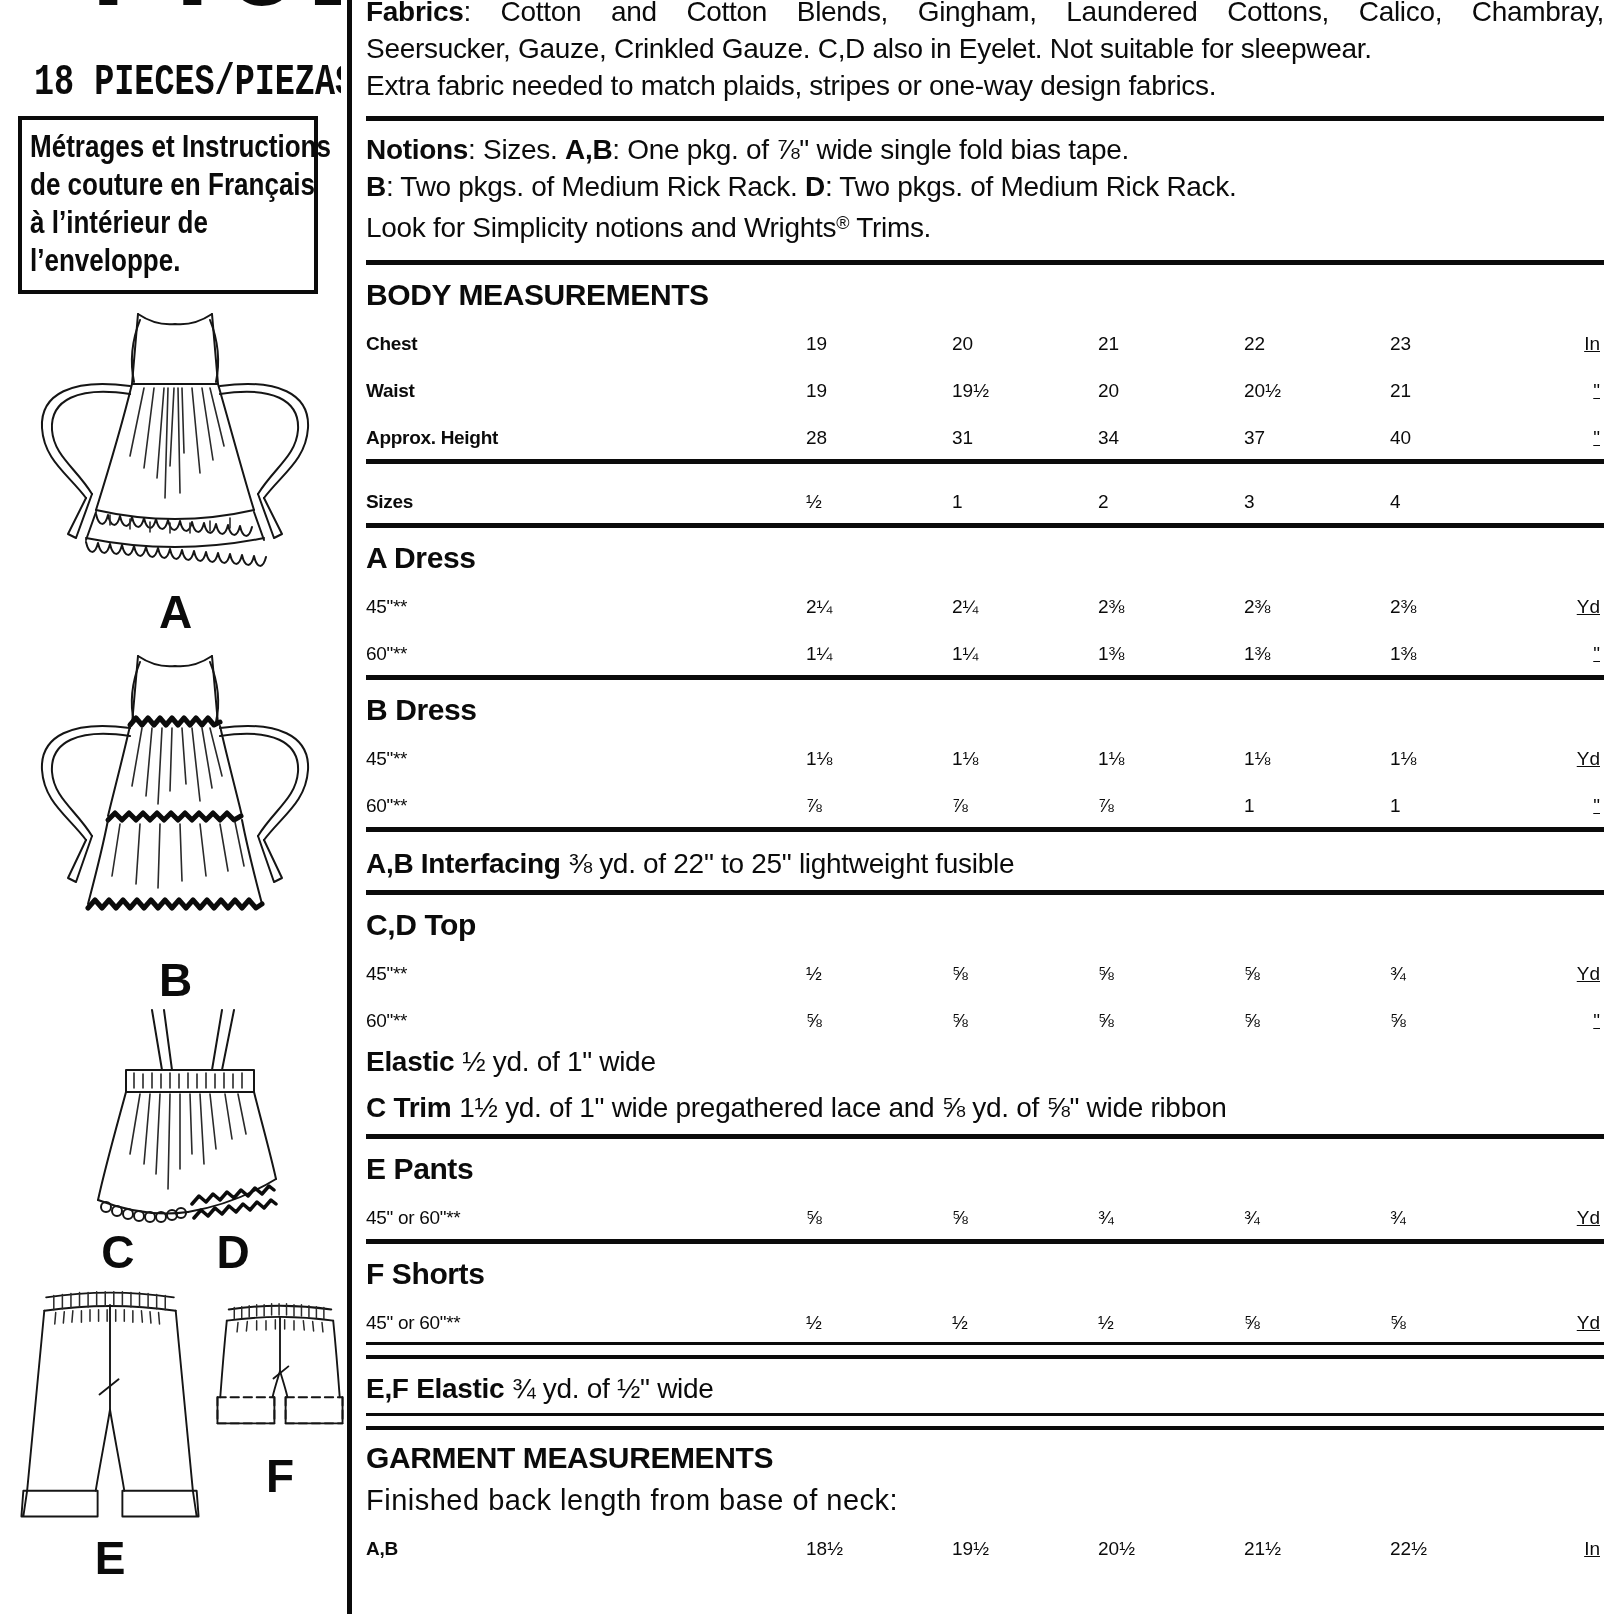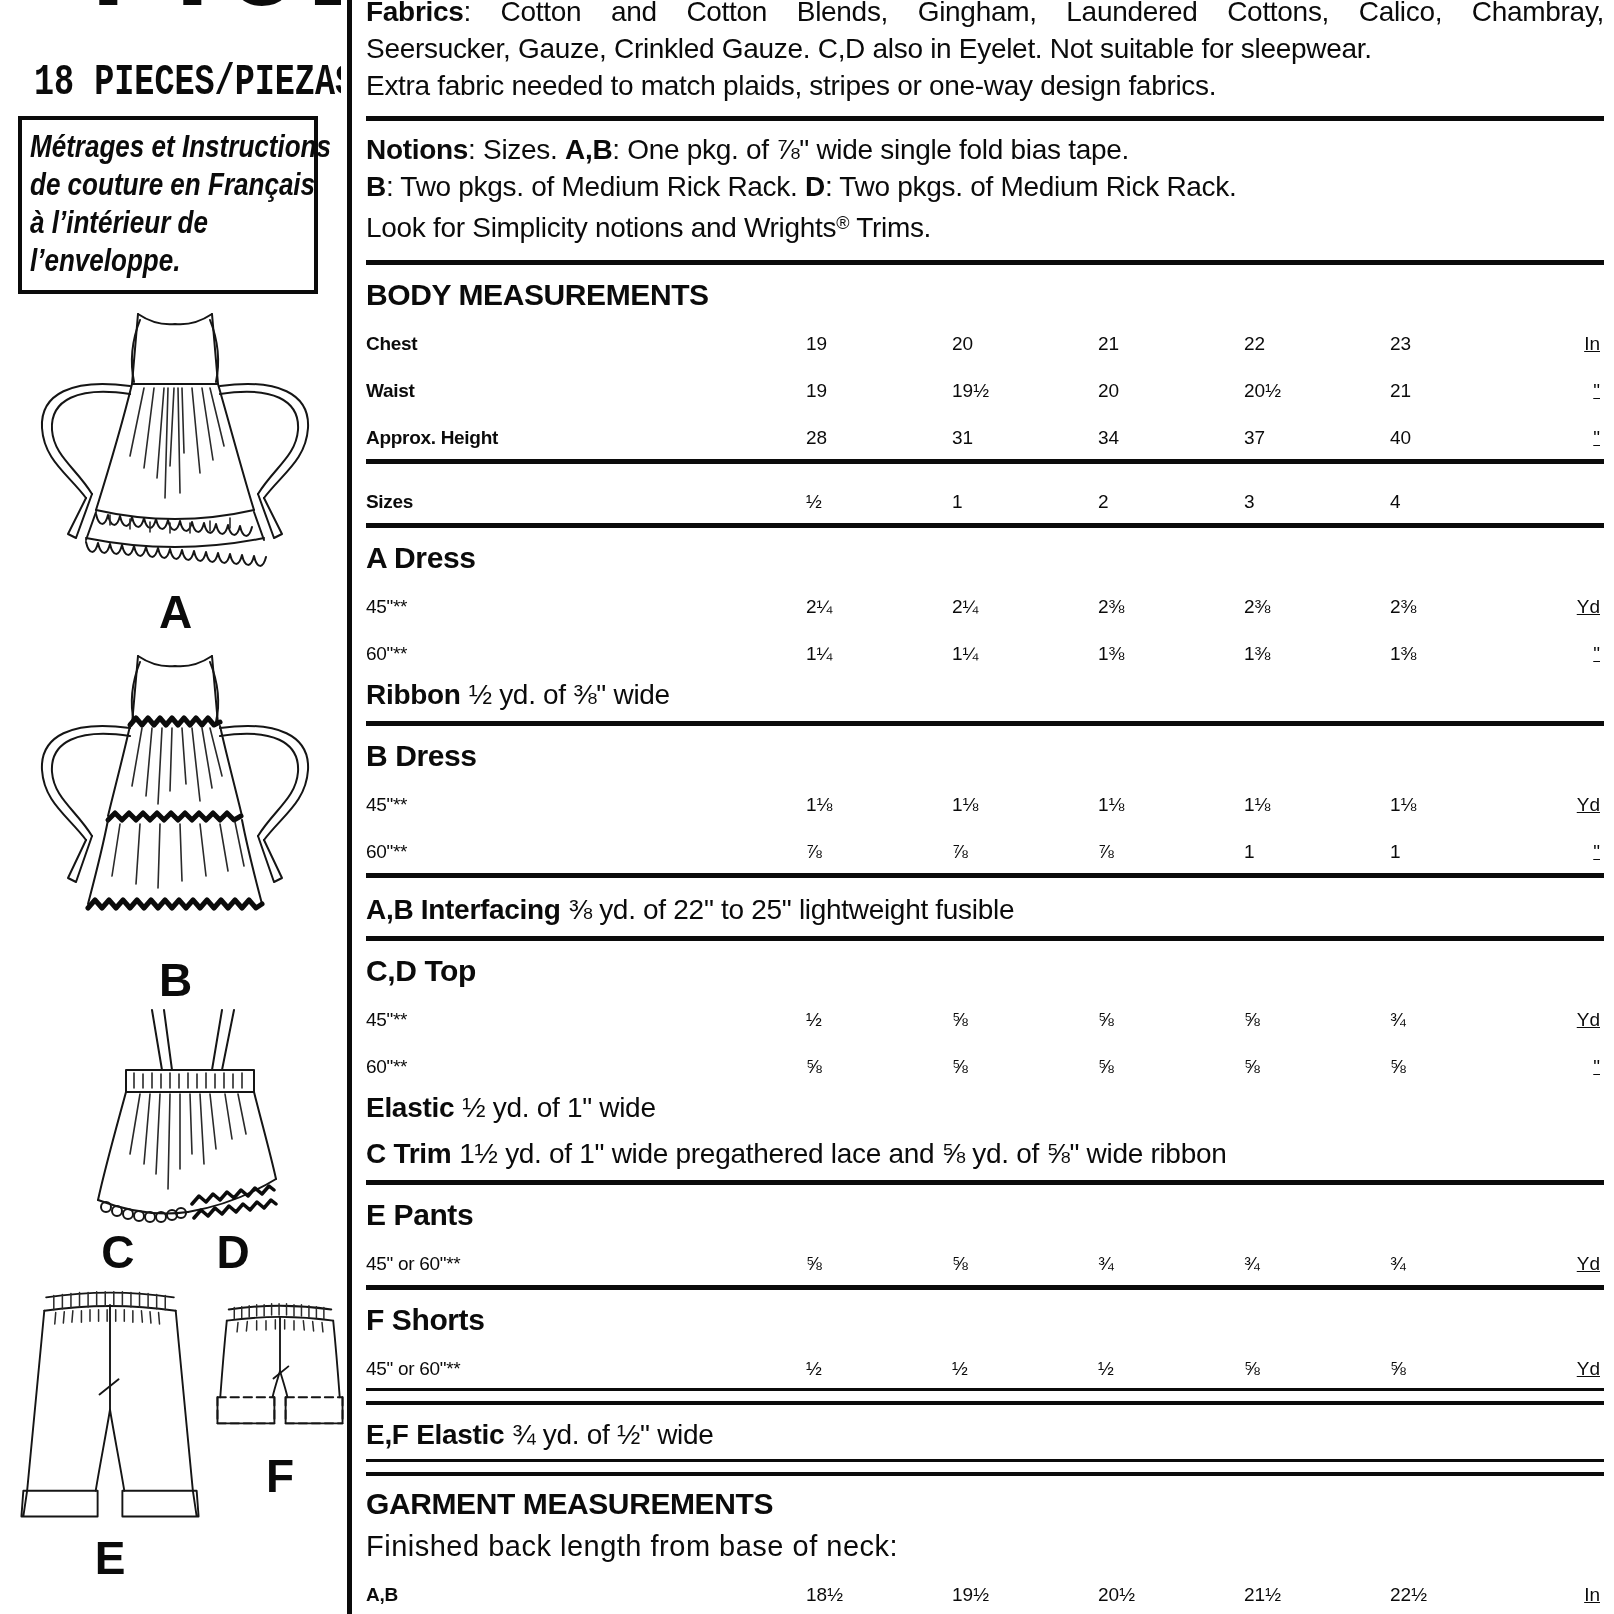--- a/index.html
+++ b/index.html
@@ -21,21 +21,20 @@
   }
   .pieces{margin-top:26px;height:52px;overflow:hidden;font-family:Liberation Mono, monospace;}
   .pieces span{
     display:inline-block;font-weight:700;font-size:44px;line-height:48px;
     transform:scaleX(0.76);transform-origin:left top;white-space:nowrap;letter-spacing:0;
     margin-left:24px;
   }
   .french-box{
     border:4px solid #0b0b0b;margin:6px 2px 4px 8px;padding:8px 4px 10px 8px;width:300px;
     box-sizing:border-box;
-    font-style:italic;
   }
   .french-box div{
     font-weight:700;font-size:31px;line-height:38px;white-space:nowrap;
     transform:scaleX(0.84);transform-origin:left top;
   }
   .fig{text-align:center;}
   .figlabel{font-weight:700;font-size:46px;line-height:48px;}
   .cd-labels{display:flex;justify-content:center;gap:82px;margin-top:-4px;}
   .ef-wrap{display:flex;align-items:flex-start;}
   .ef-left{text-align:center;}
@@ -289,24 +288,20 @@
         </div>
         <div class="trow">
           <span class="lab">60"**</span>
           <span class="val">1¼</span>
           <span class="val">1¼</span>
           <span class="val">1⅜</span>
           <span class="val">1⅜</span>
           <span class="val">1⅜</span>
           <span class="unit">"</span>
         </div>
-        <div class="note-row">
-          <b>Ribbon</b>
-          <span>½ yd. of ⅜" wide</span>
-        </div>
         <div class="rule"></div>
         <div class="thead">B Dress</div>
         <div class="trow">
           <span class="lab">45"**</span>
           <span class="val">1⅛</span>
           <span class="val">1⅛</span>
           <span class="val">1⅛</span>
           <span class="val">1⅛</span>
           <span class="val">1⅛</span>
           <span class="unit">Yd</span>

